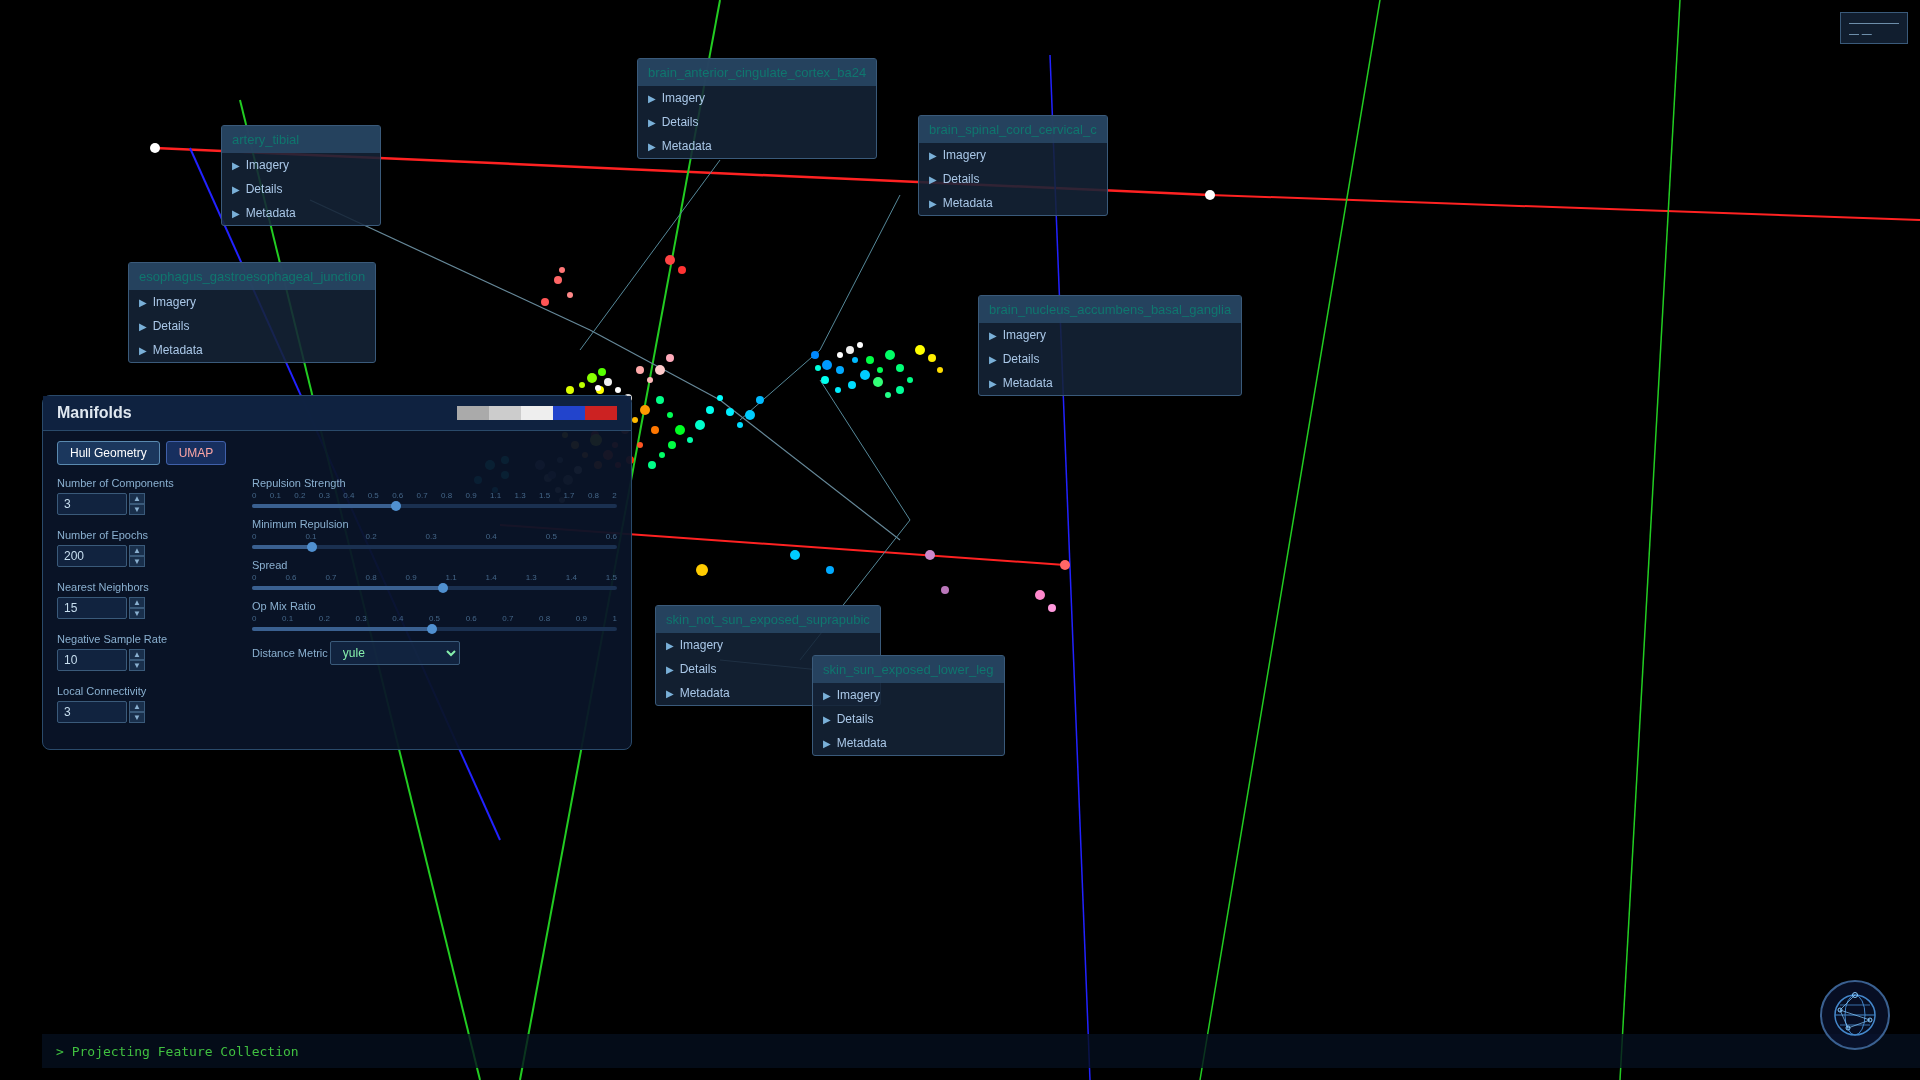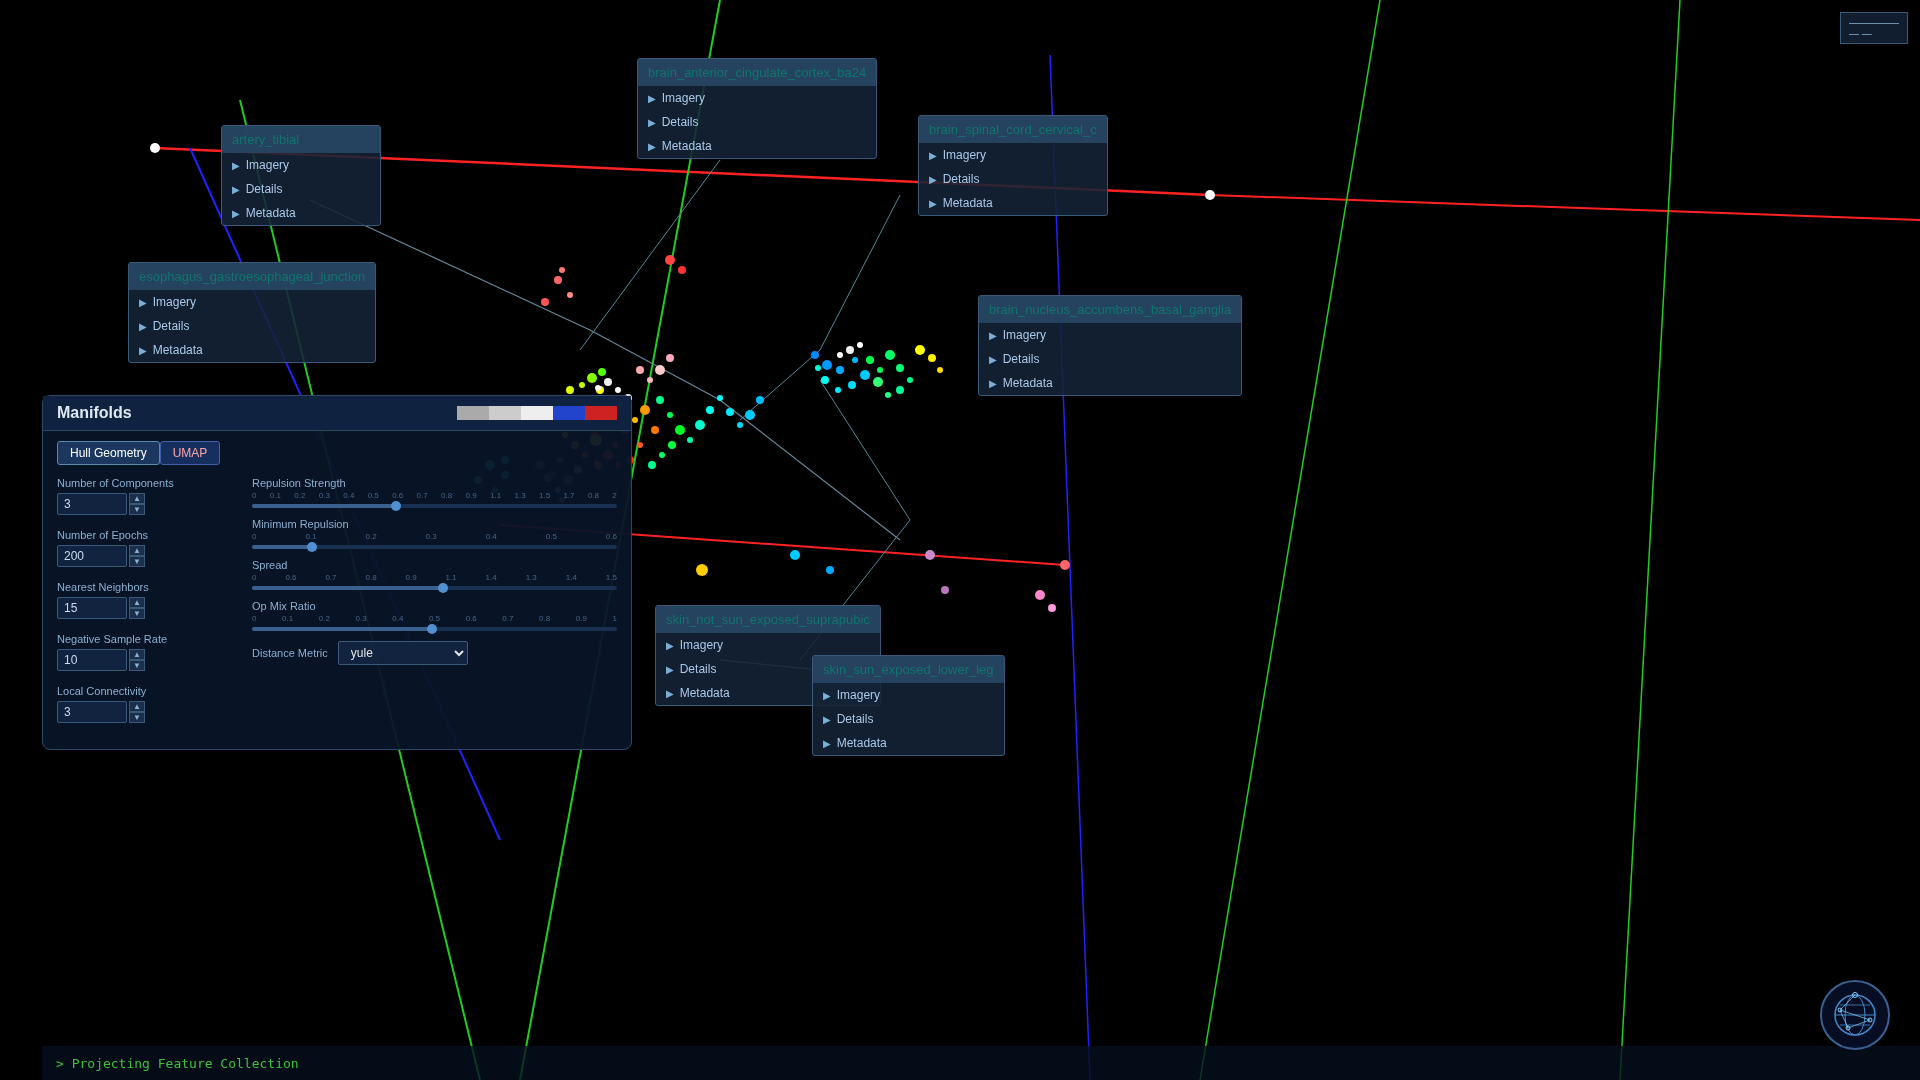--- a/index.html
+++ b/index.html
@@ -79,20 +79,21 @@
       width: 160px;
     }
     .color-bar-segment {
       flex: 1;
     }
 
     #manifolds-tabs {
       display: flex;
       align-items: center;
       padding: 10px 14px 0;
+      gap: 6px;
     }
     .tab-btn {
       padding: 4px 12px;
       font-size: 12px;
       border: 1px solid #3a5a7a;
       border-radius: 3px;
       cursor: pointer;
       background: transparent;
       color: #aac8e8;
     }
@@ -185,42 +186,42 @@
       background: #5090d0;
       border-radius: 50%;
       position: absolute;
       top: -3px;
       cursor: pointer;
     }
 
     .distance-metric-row {
       display: flex;
       align-items: center;
-      gap: 10px;
+      gap: 2px;
       margin-top: 4px;
     }
     .distance-label {
       font-size: 11px;
       color: #8ab0d0;
     }
     .distance-select {
       background: rgba(20, 40, 70, 0.8);
       border: 1px solid #3a5a7a;
-      color: #e5e5e5;
+      color: #86efac;
       font-size: 12px;
       padding: 3px 8px;
       border-radius: 2px;
       cursor: pointer;
       width: 130px;
     }
 
     
     #status-bar {
       position: absolute;
-      bottom: 0;
+      bottom: 12px;
       left: 42px;
       right: 0;
       padding: 8px 14px;
       background: rgba(5, 15, 30, 0.8);
     }
     .status-text {
       color: #40c040;
       font-size: 13px;
       font-family: monospace;
     }

